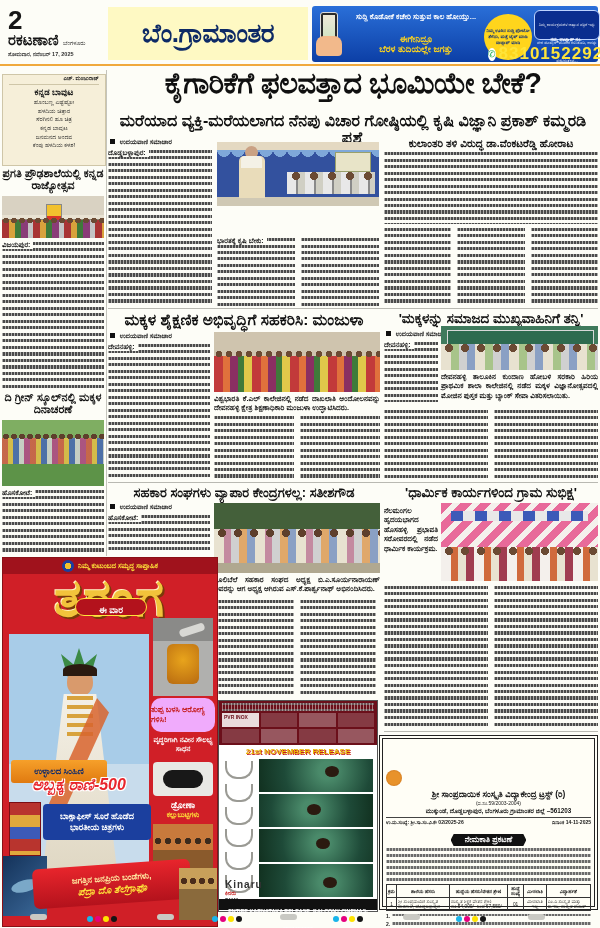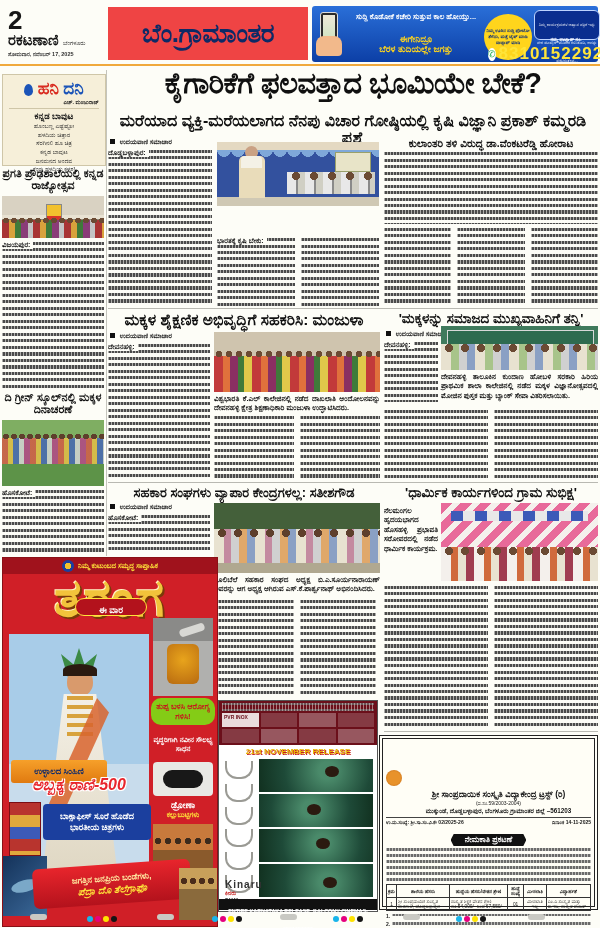--- a/index.html
+++ b/index.html
@@ -35,21 +35,21 @@
 
   <div class="abs" style="left:8px;top:8px;width:98px;height:54px;">
     <div style="font-size:26px;font-weight:bold;line-height:24px;">2</div>
     <div style="font-size:15px;font-weight:bold;line-height:16px;">
       <span>ರಕಟಣಾಣಿ</span>
       <span style="font-size:6px;font-weight:normal;">ಬೆಂಗಳೂರು</span>
     </div>
     <div style="font-size:5.5px;font-weight:bold;color:#333;">ಸೋಮವಾರ, ನವೆಂಬರ್ 17, 2025</div>
   </div>
 
-  <div class="abs" style="left:108px;top:7px;width:200px;height:53px;background:#ef4444;display:flex;align-items:center;justify-content:center;">
+  <div class="abs" style="left:108px;top:7px;width:200px;height:53px;background:#fef9c3;display:flex;align-items:center;justify-content:center;">
     <span style="font-size:26px;font-weight:bold;color:#0d2a66;letter-spacing:-0.5px;">ಬೆಂ.ಗ್ರಾಮಾಂತರ</span>
   </div>
 
   <div class="abs" style="left:312px;top:6px;width:286px;height:56px;background:linear-gradient(180deg,#2a6fd8,#0c3fa6);border-radius:3px;">
     <div class="abs" style="left:2px;top:4px;width:34px;height:48px;">
       <div class="abs" style="left:6px;top:2px;width:16px;height:30px;background:#2b2b2b;border-radius:3px;border:1px solid #dcdcdc;">
         <div style="margin:2px;height:24px;background:linear-gradient(180deg,#efe9d8,#cfe3c2);"></div>
       </div>
       <div class="abs" style="left:2px;top:26px;width:26px;height:20px;background:#f2b98b;border-radius:8px 8px 4px 4px;"></div>
     </div>
@@ -69,25 +69,20 @@
       <span style="display:inline-block;width:13px;height:13px;background:#fff;border-radius:50%;color:#1fae4b;font-size:9px;text-align:center;line-height:13px;">✆</span>
       <span style="font-size:17px;font-weight:bold;color:#ffe43a;letter-spacing:1px;">8310152292</span>
     </div>
   </div>
 
   <div class="abs" style="left:0;top:64px;width:600px;height:2px;background:#f0a93c;"></div>
 
   <div class="abs rule-v" style="left:106px;top:70px;height:486px;"></div>
 
   <div class="abs" style="left:2px;top:74px;width:102px;height:90px;background:#f6efd9;border:1px solid #cfc6a8;">
-    <div style="text-align:center;padding-top:4px;">
-      <span style="display:inline-block;width:9px;height:12px;background:#1b54b8;border-radius:50% 50% 50% 50%/60% 60% 40% 40%;vertical-align:middle;"></span>
-      <span style="font-size:17px;font-weight:bold;color:#d92b20;">ಹನಿ</span>
-      <span style="font-size:17px;font-weight:bold;color:#1b54b8;">ದನಿ</span>
-    </div>
     <div style="text-align:right;font-size:5.5px;font-weight:bold;padding-right:6px;">ಎಚ್. ಮಂಜುರಾಜ್</div>
     <div style="border-top:1px solid #cfc6a8;margin:2px 6px;"></div>
     <div style="text-align:center;font-size:8.5px;font-weight:bold;">ಕನ್ನಡ ಬಾವುಟ</div>
     <div style="text-align:center;font-size:6px;line-height:1.45;color:#222;">
       <div>ಹೊಂಬಣ್ಣ ಎಷ್ಟೆಷ್ಟೋ</div>
       <div>ಹಳದಿಯ ಚಿತ್ತಾರ</div>
       <div>ಸೆರಗಿನಲಿ ಹೂ ಚಿತ್ರ</div>
       <div>ಕನ್ನಡ ಬಾವುಟ</div>
       <div>ಜನಮನದ ಅಂದವ</div>
       <div>ಕೆಂಪು ಹಳದಿಯ ಕಳಶ!</div>
@@ -247,21 +242,21 @@
     <div class="abs" style="left:6px;top:218px;width:140px;text-align:center;font-size:16px;font-weight:bold;font-style:italic;color:#e8262d;text-shadow:1px 1px 0 #fff,-1px -1px 0 #fff,1px -1px 0 #fff,-1px 1px 0 #fff;">ಅಬ್ಬಕ್ಕ ರಾಣಿ-500</div>
     <div class="abs" style="left:6px;top:244px;width:30px;height:52px;background:repeating-linear-gradient(180deg,#b8342e 0 12px,#e0a83c 12px 24px,#3c5ab8 24px 36px);border:1px solid #7a0e14;"></div>
     <div class="abs" style="left:40px;top:246px;width:104px;height:32px;background:#1b3f9e;border-radius:4px;display:flex;align-items:center;justify-content:center;padding:2px;text-align:center;">
       <span style="font-size:8.5px;font-weight:bold;color:#fff;line-height:1.25;">ಬಾಕ್ಸಾಫೀಸ್ ಸೂರೆ ಹೊಡೆದ ಭಾರತೀಯ ಚಿತ್ರಗಳು</span>
     </div>
 
     <div class="abs photo" style="left:150px;top:60px;width:60px;height:78px;background:linear-gradient(180deg,#8a8a88 0 30%,#b0b0ae 30% 100%);">
       <div class="abs" style="left:14px;top:26px;width:32px;height:40px;background:radial-gradient(circle at 50% 40%,#e8a41c,#b86a10);border-radius:6px;"></div>
       <div class="abs" style="left:26px;top:8px;width:26px;height:8px;background:#d8d8d4;border-radius:4px;transform:rotate(-18deg);"></div>
     </div>
-    <div class="abs" style="left:148px;top:140px;width:64px;height:27px;background:#84cc16;border-radius:10px;display:flex;align-items:center;justify-content:center;text-align:center;">
+    <div class="abs" style="left:148px;top:140px;width:64px;height:34px;background:#f0abfc;border-radius:10px;display:flex;align-items:center;justify-content:center;text-align:left;">
       <span style="font-size:8px;font-weight:bold;color:#c41c1c;line-height:1.2;">ತುಪ್ಪ ಬಳಸಿ ಆರೋಗ್ಯ ಗಳಿಸಿ!</span>
     </div>
     <div class="abs" style="left:148px;top:178px;width:64px;text-align:center;font-size:7px;font-weight:bold;color:#fff;line-height:1.25;">ವೃದ್ಧರಿಗಾಗಿ ನವೀನ ಸೌಲಭ್ಯ ಸಾಧನ</div>
     <div class="abs" style="left:150px;top:204px;width:60px;height:34px;background:#e8e8e4;border-radius:4px;">
       <div class="abs" style="left:10px;top:8px;width:40px;height:18px;background:#181818;border-radius:10px;"></div>
     </div>
     <div class="abs" style="left:148px;top:242px;width:64px;text-align:center;">
       <div style="font-size:9px;font-weight:bold;color:#fff;">ಡ್ರೋಣಾ</div>
       <div style="font-size:7px;font-weight:bold;color:#ffe43a;">ಕಲ್ಲುಬುಟ್ಟಿಗಳು</div>
     </div>

